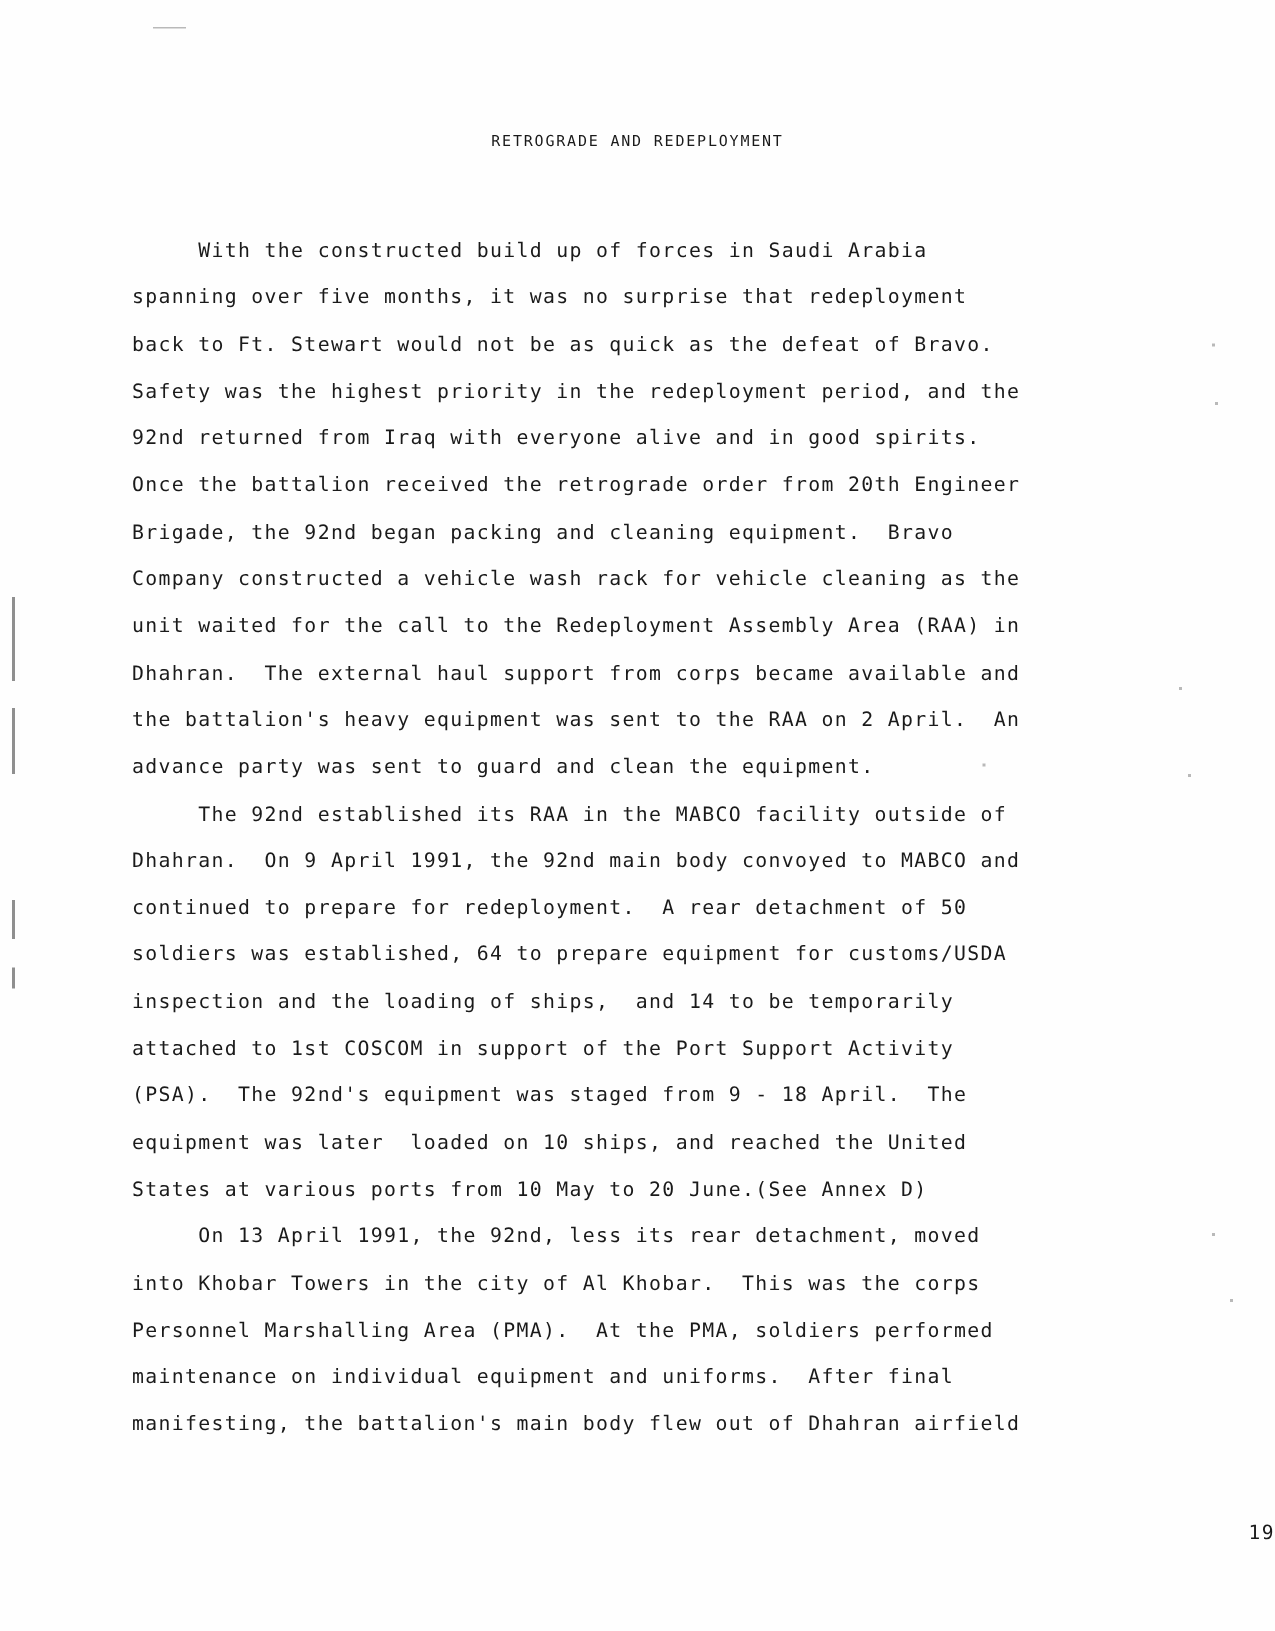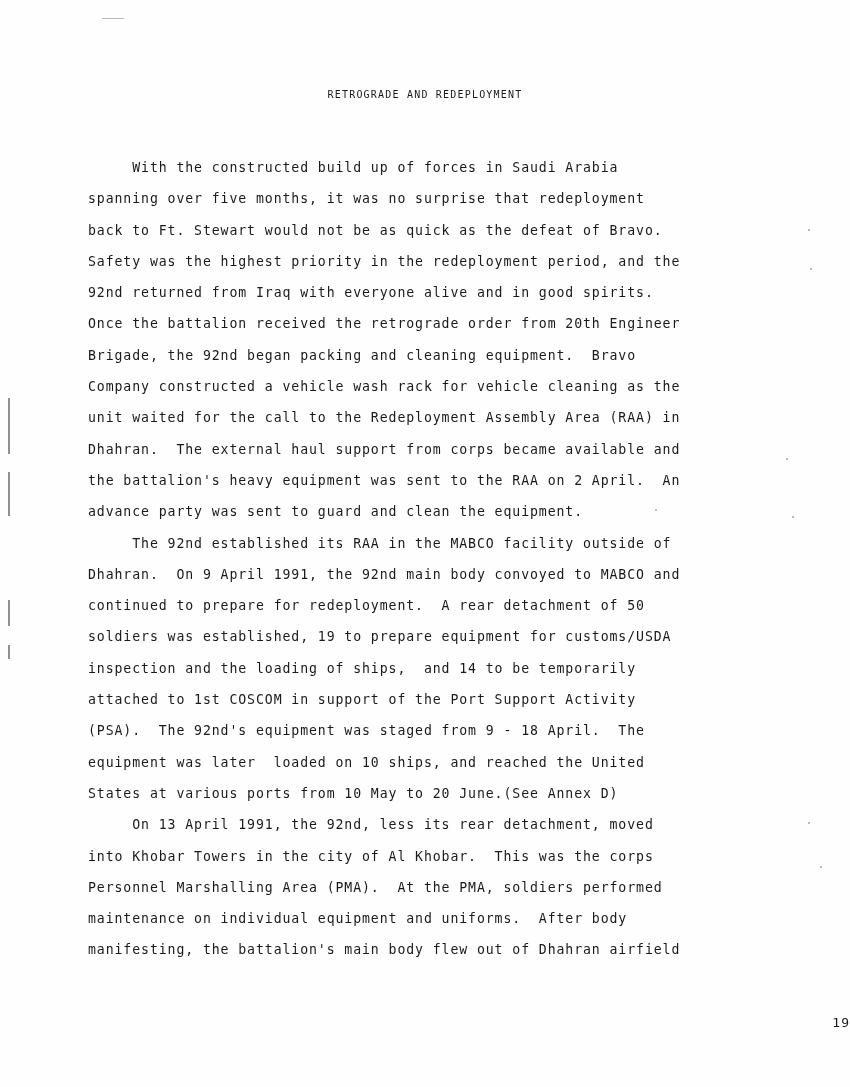--- a/index.html
+++ b/index.html
@@ -96,33 +96,33 @@
       <div class="line">unit waited for the call to the Redeployment Assembly Area (RAA) in</div>
       <div class="line">Dhahran.  The external haul support from corps became available and</div>
       <div class="line">the battalion's heavy equipment was sent to the RAA on 2 April.  An</div>
       <div class="line">advance party was sent to guard and clean the equipment.</div>
     </div>
 
     <div class="para">
       <div class="line">     The 92nd established its RAA in the MABCO facility outside of</div>
       <div class="line">Dhahran.  On 9 April 1991, the 92nd main body convoyed to MABCO and</div>
       <div class="line">continued to prepare for redeployment.  A rear detachment of 50</div>
-      <div class="line">soldiers was established, 19 to prepare equipment for customs/USDA</div>
+      <div class="line">soldiers was established, 64 to prepare equipment for customs/USDA</div>
       <div class="line">inspection and the loading of ships,  and 14 to be temporarily</div>
       <div class="line">attached to 1st COSCOM in support of the Port Support Activity</div>
       <div class="line">(PSA).  The 92nd's equipment was staged from 9 - 18 April.  The</div>
       <div class="line">equipment was later  loaded on 10 ships, and reached the United</div>
       <div class="line">States at various ports from 10 May to 20 June.(See Annex D)</div>
     </div>
 
     <div class="para">
       <div class="line">     On 13 April 1991, the 92nd, less its rear detachment, moved</div>
       <div class="line">into Khobar Towers in the city of Al Khobar.  This was the corps</div>
       <div class="line">Personnel Marshalling Area (PMA).  At the PMA, soldiers performed</div>
-      <div class="line">maintenance on individual equipment and uniforms.  After body</div>
+      <div class="line">maintenance on individual equipment and uniforms.  After final</div>
       <div class="line">manifesting, the battalion's main body flew out of Dhahran airfield</div>
     </div>
 
   </div>
 
   <div class="page-number">19</div>
 
 </div>
 
 </body></html>

